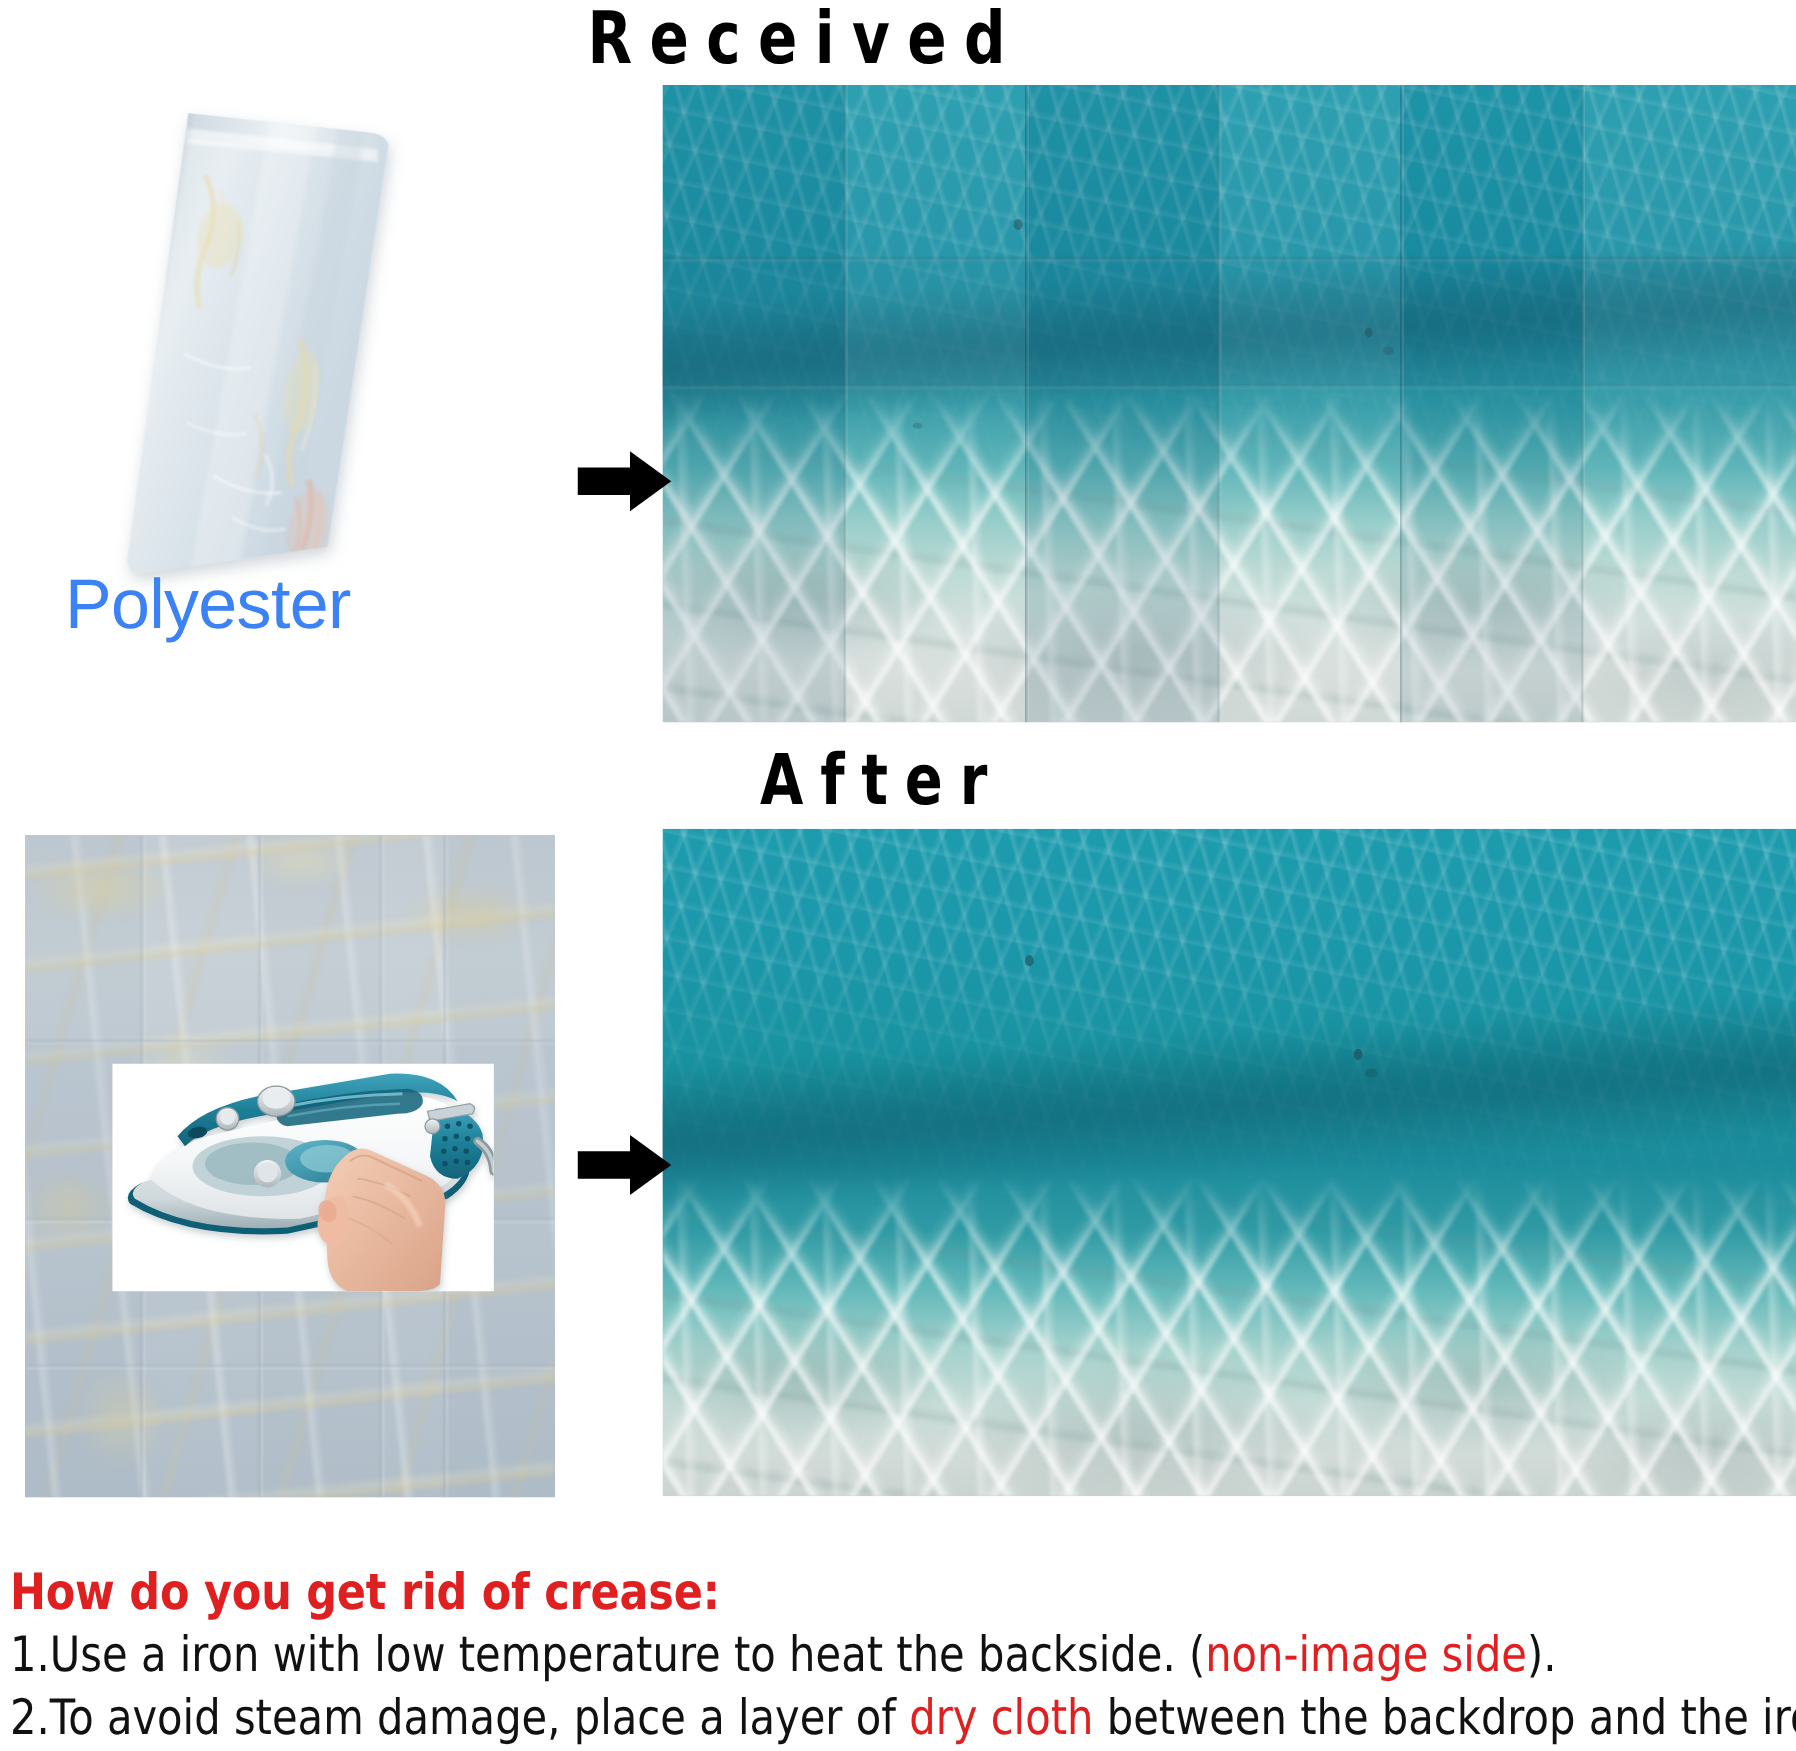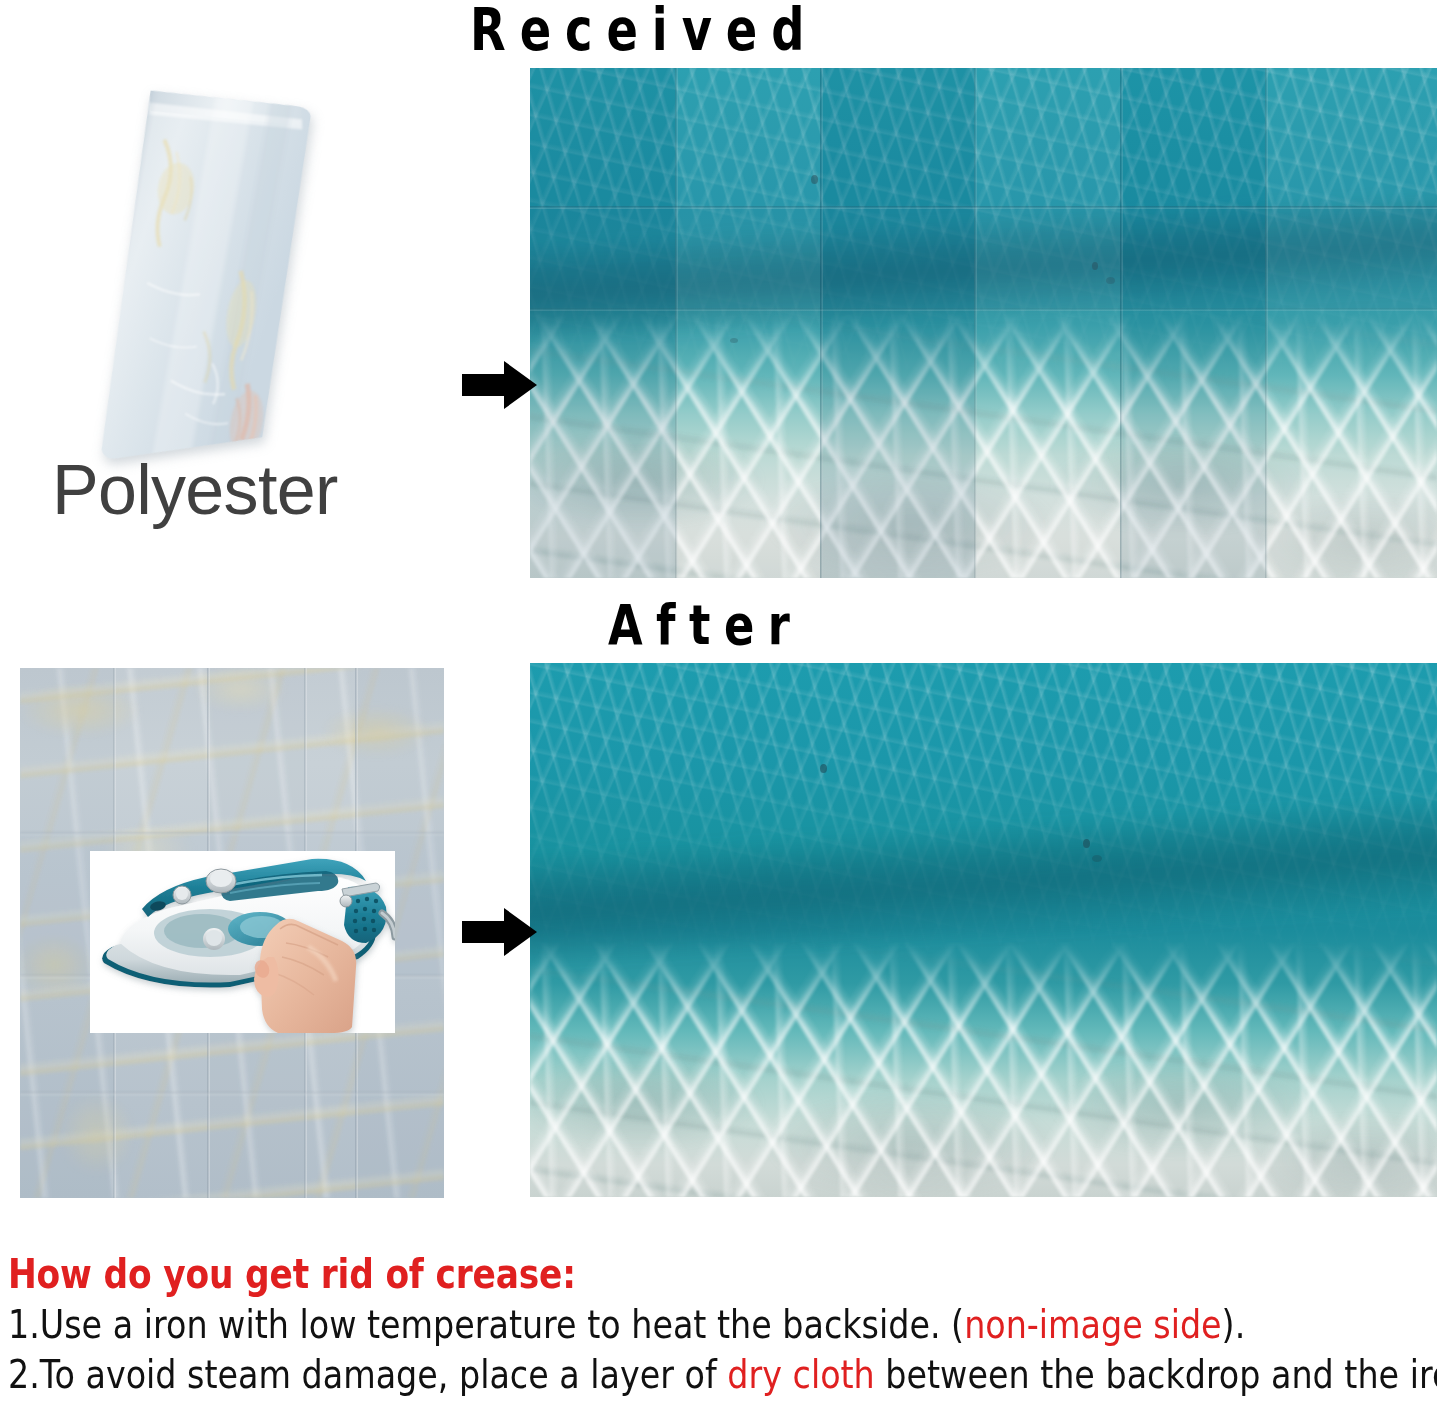--- a/index.html
+++ b/index.html
@@ -33,22 +33,22 @@
   #heading-after {
     left: 608px; top: 592px;
     font-size: 56px;
     transform-origin: left top;
   }
 
   
   #polyester-label {
     position: absolute;
     left: 52px; top: 455px;
-    font-size: 70px;
-    color: #404040;
+    font-size: 56px;
+    color: #3b82f6;
     font-family: "Liberation Sans", sans-serif;
     font-weight: normal;
     letter-spacing: -0.01em;
     line-height: 1;
     z-index: 6;
   }
 
   
   .arrow-icon {
     position: absolute;

